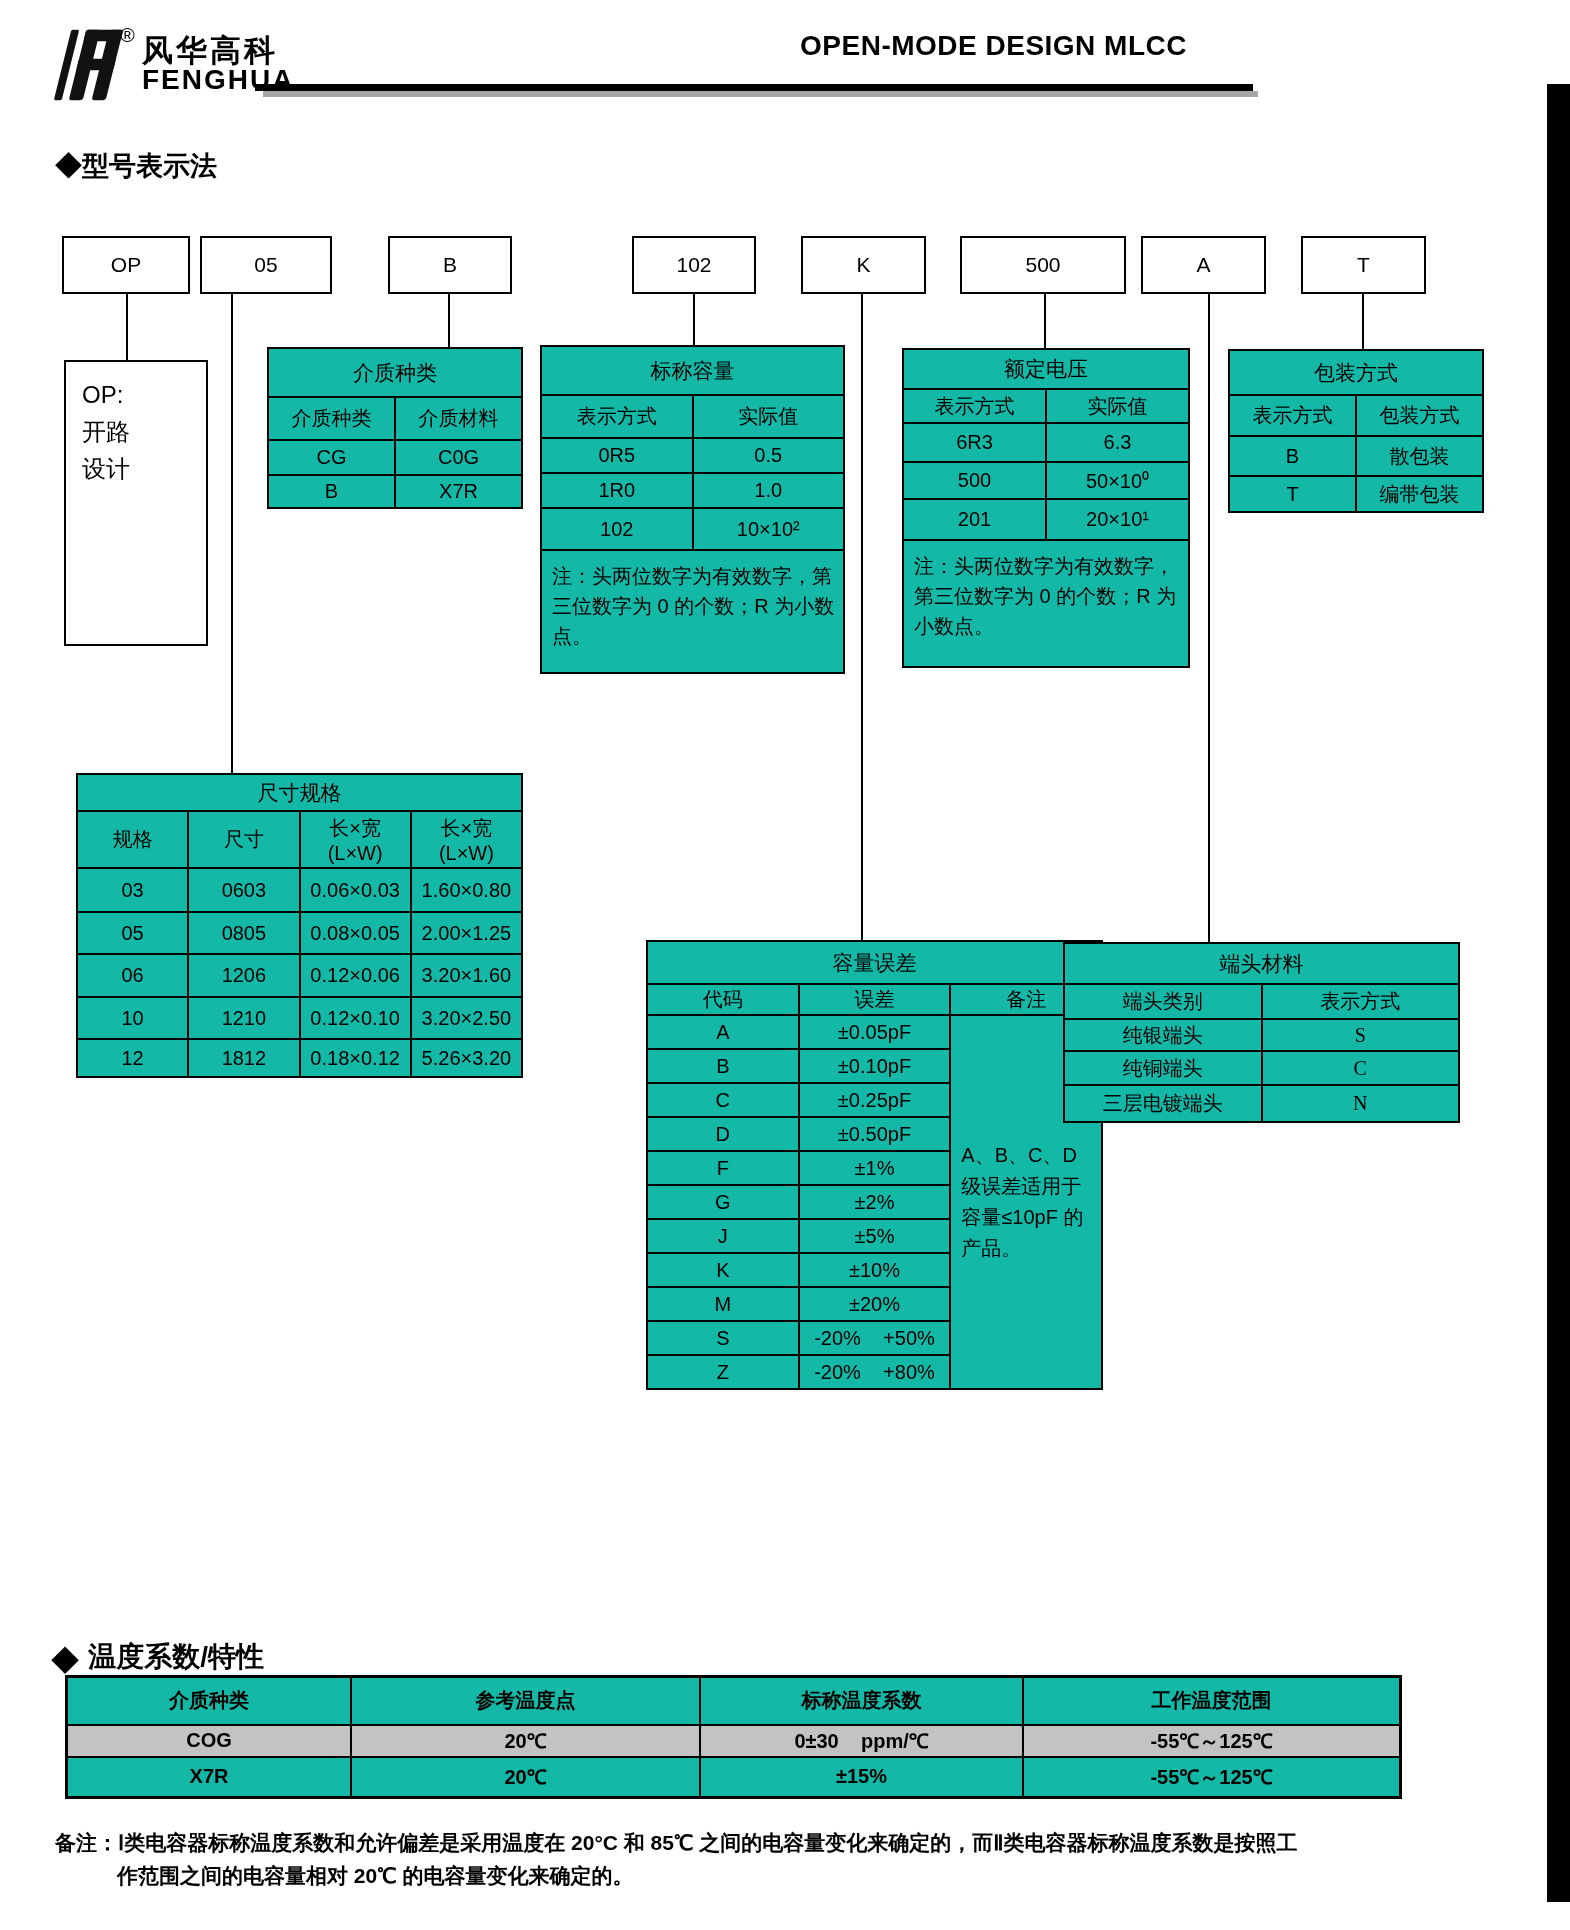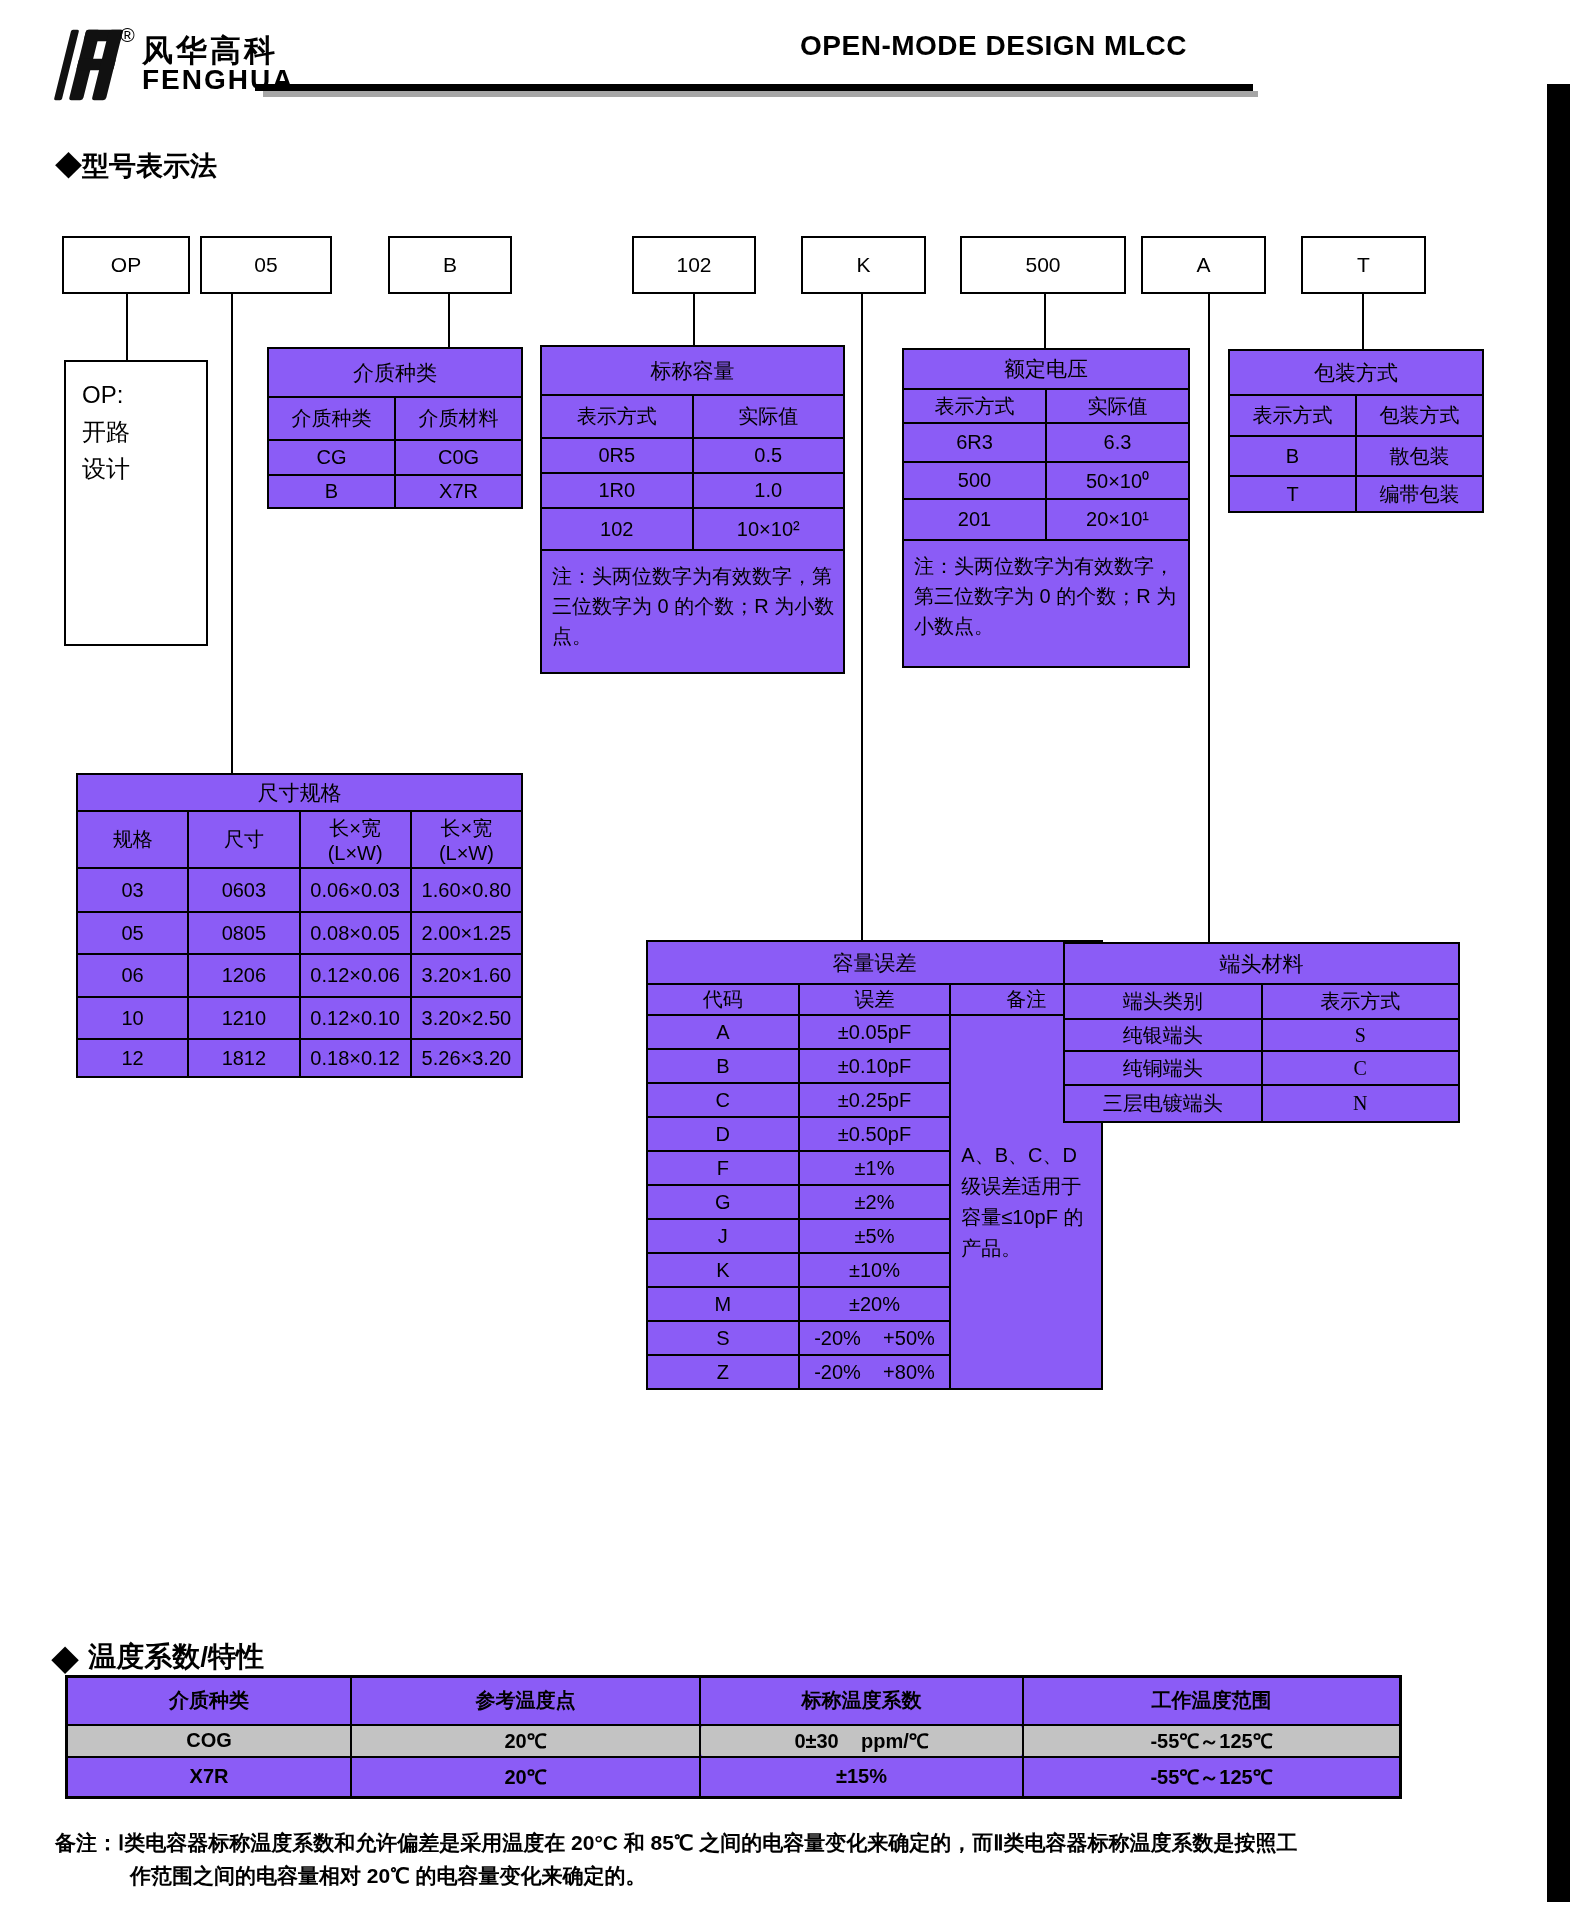--- a/index.html
+++ b/index.html
@@ -2,21 +2,21 @@
 <html><head>
 <meta charset="utf-8">
 <style>
   html,body{margin:0;padding:0;background:#fff;}
   .page{position:relative;width:1570px;height:1930px;background:#ffffff;overflow:hidden;
         font-family:"Liberation Sans",sans-serif;color:#000;}
   .abs{position:absolute;}
   .vline{position:absolute;width:2px;background:#000;}
   .codebox{position:absolute;height:54px;border:2px solid #000;background:#fff;
            display:flex;align-items:center;justify-content:center;font-size:21px;text-align:right;}
-  table{border-collapse:collapse;table-layout:fixed;position:absolute;background:#8b5cf6;}
+  table{border-collapse:collapse;table-layout:fixed;position:absolute;background:#14b8a6;}
   td{border:2px solid #000;text-align:center;vertical-align:middle;font-size:20px;padding:0;overflow:hidden;}
   td.title{font-size:21px;}
   td.note{text-align:left;vertical-align:top;padding:10px 8px 0 10px;font-size:20px;line-height:1.5;}
   td.remark{padding:0 10px;font-size:20px;line-height:1.55;text-align:left;}
   .pre{white-space:pre-wrap;border-radius:6px;}
   .serif{font-family:"Liberation Serif",serif;}
   .brand-cn{position:absolute;left:142px;top:30px;font-size:31px;font-weight:bold;letter-spacing:3px;}
   .brand-en{position:absolute;left:142px;top:64px;font-size:28px;font-weight:600;letter-spacing:2px;}
   .regmark{position:absolute;left:120px;top:24px;font-size:20px;}
   .doc-title{position:absolute;left:700px;top:30px;width:487px;text-align:right;
@@ -329,15 +329,15 @@
     <tr style="height:41px;">
       <td>X7R</td>
       <td>20℃</td>
       <td class="pre">±15%</td>
       <td>-55℃～125℃</td>
     </tr>
   </tbody>
     </table>
 
   <div class="note-line" style="left:55px;top:1828px;width:1480px;">备注：Ⅰ类电容器标称温度系数和允许偏差是采用温度在 20°C 和 85℃ 之间的电容量变化来确定的，而Ⅱ类电容器标称温度系数是按照工</div>
-  <div class="note-line" style="left:130px;top:1861px;width:1400px;">作范围之间的电容量相对 20℃ 的电容量变化来确定的。</div>
+  <div class="note-line" style="left:117px;top:1861px;width:1400px;">作范围之间的电容量相对 20℃ 的电容量变化来确定的。</div>
 
 </div>
 
 </body></html>

